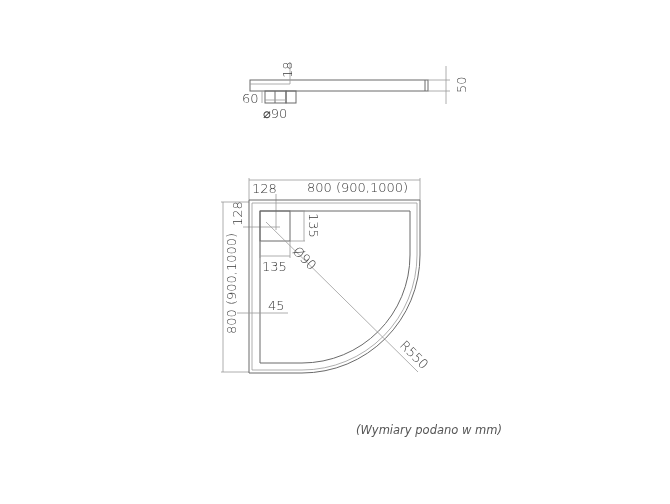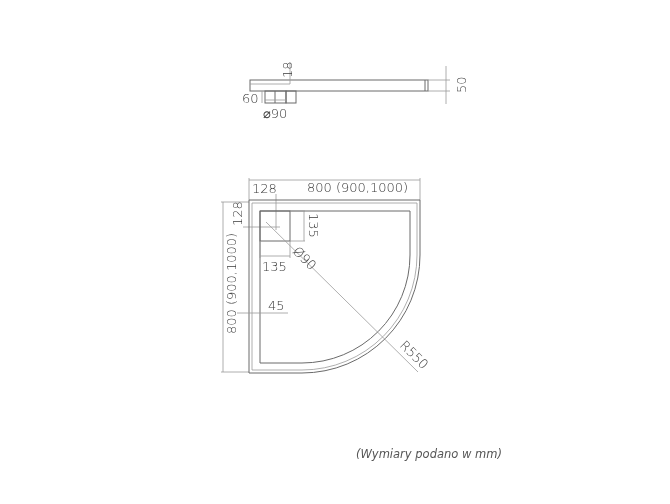--- a/index.html
+++ b/index.html
@@ -1,21 +1,21 @@
 <!DOCTYPE html>
 <html><head>
 <meta charset="utf-8">
 <style>
   html, body { margin: 0; padding: 0; background: #ffffff; }
   body { width: 670px; height: 504px; position: relative; overflow: hidden; font-family: "DejaVu Sans", sans-serif; }
   svg { position: absolute; left: 0; top: 0; }
   .ln { stroke: #6a6a6a; stroke-width: 1; fill: none; }
   .thin { stroke: #9a9a9a; stroke-width: 0.8; fill: none; }
   .lbl { fill: #3a3a3a; font-family: "DejaVu Sans", sans-serif; font-size: 13px; font-weight: 300; }
-  .note { position: absolute; left: 356px; top: 447px; font-family: "DejaVu Sans", sans-serif; font-style: italic; font-size: 11.5px; color: #555; text-align: right; }
+  .note { position: absolute; left: 356px; top: 423px; font-family: "DejaVu Sans", sans-serif; font-style: italic; font-size: 11.5px; color: #555; text-align: right; }
 </style>
 </head>
 <body>
 
 <svg width="670" height="504" viewBox="0 0 670 504">
 
   <g>
     <rect class="ln" x="250" y="80" width="178" height="11"></rect>
     <line class="ln" x1="425" y1="80" x2="425" y2="91"></line>
     <line class="thin" x1="250" y1="84" x2="290" y2="84"></line>

